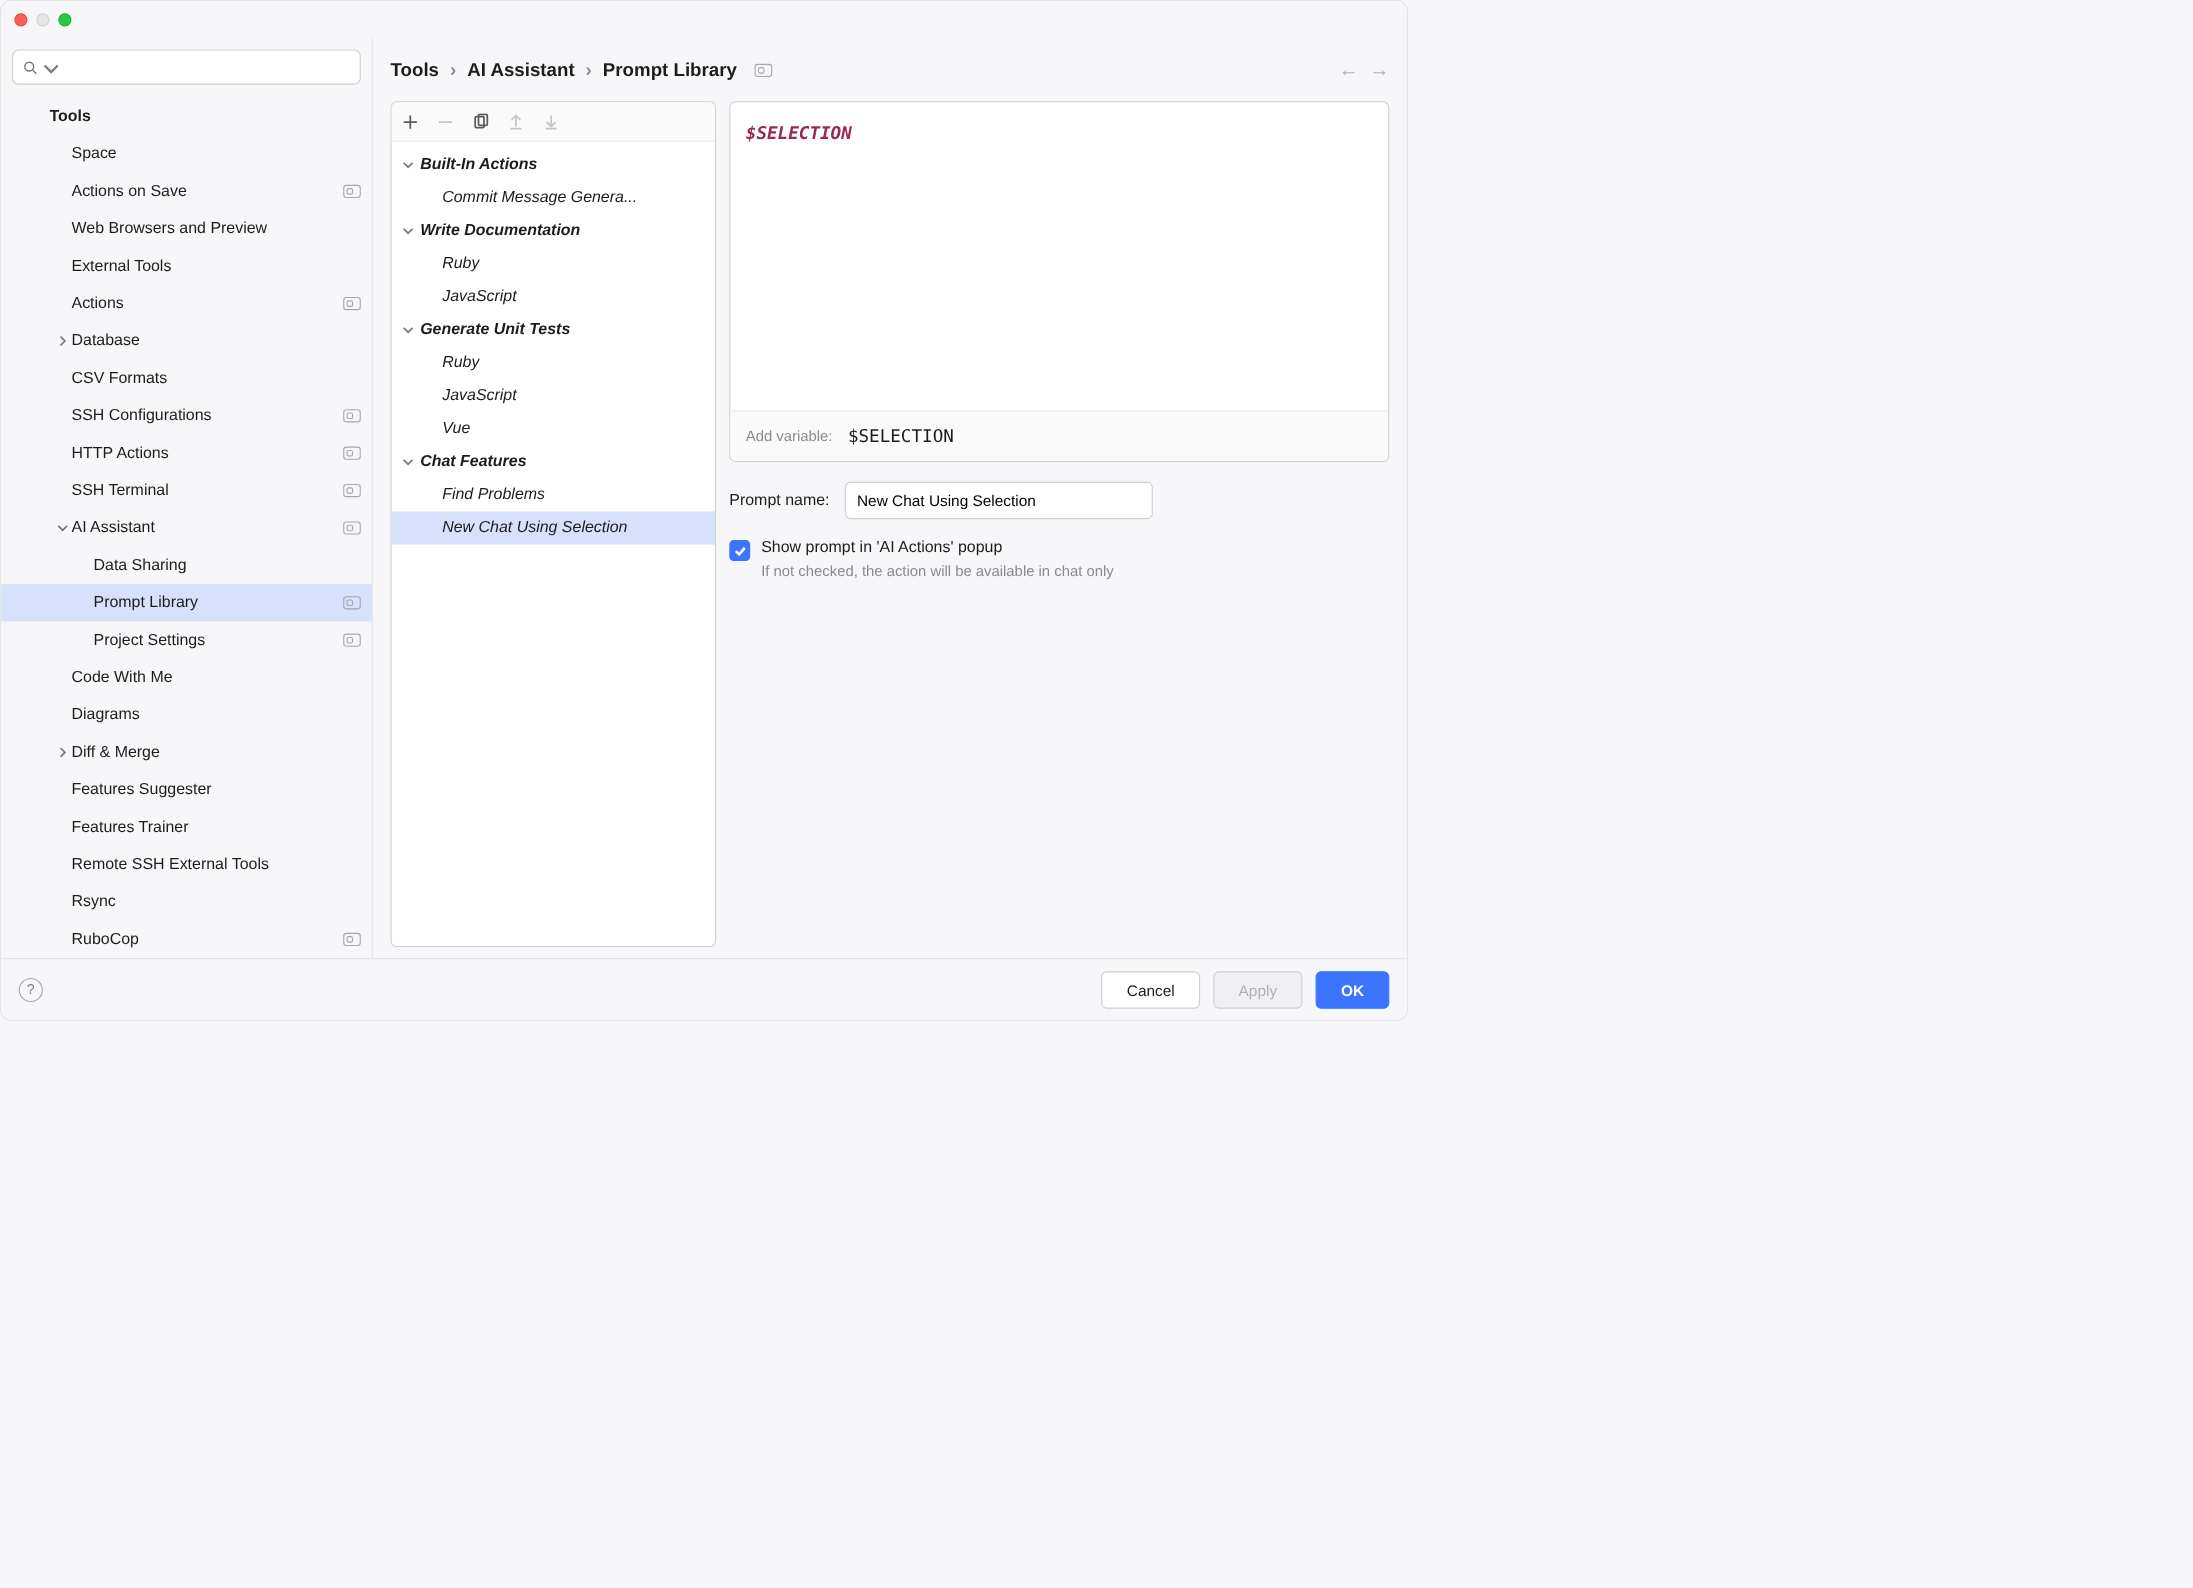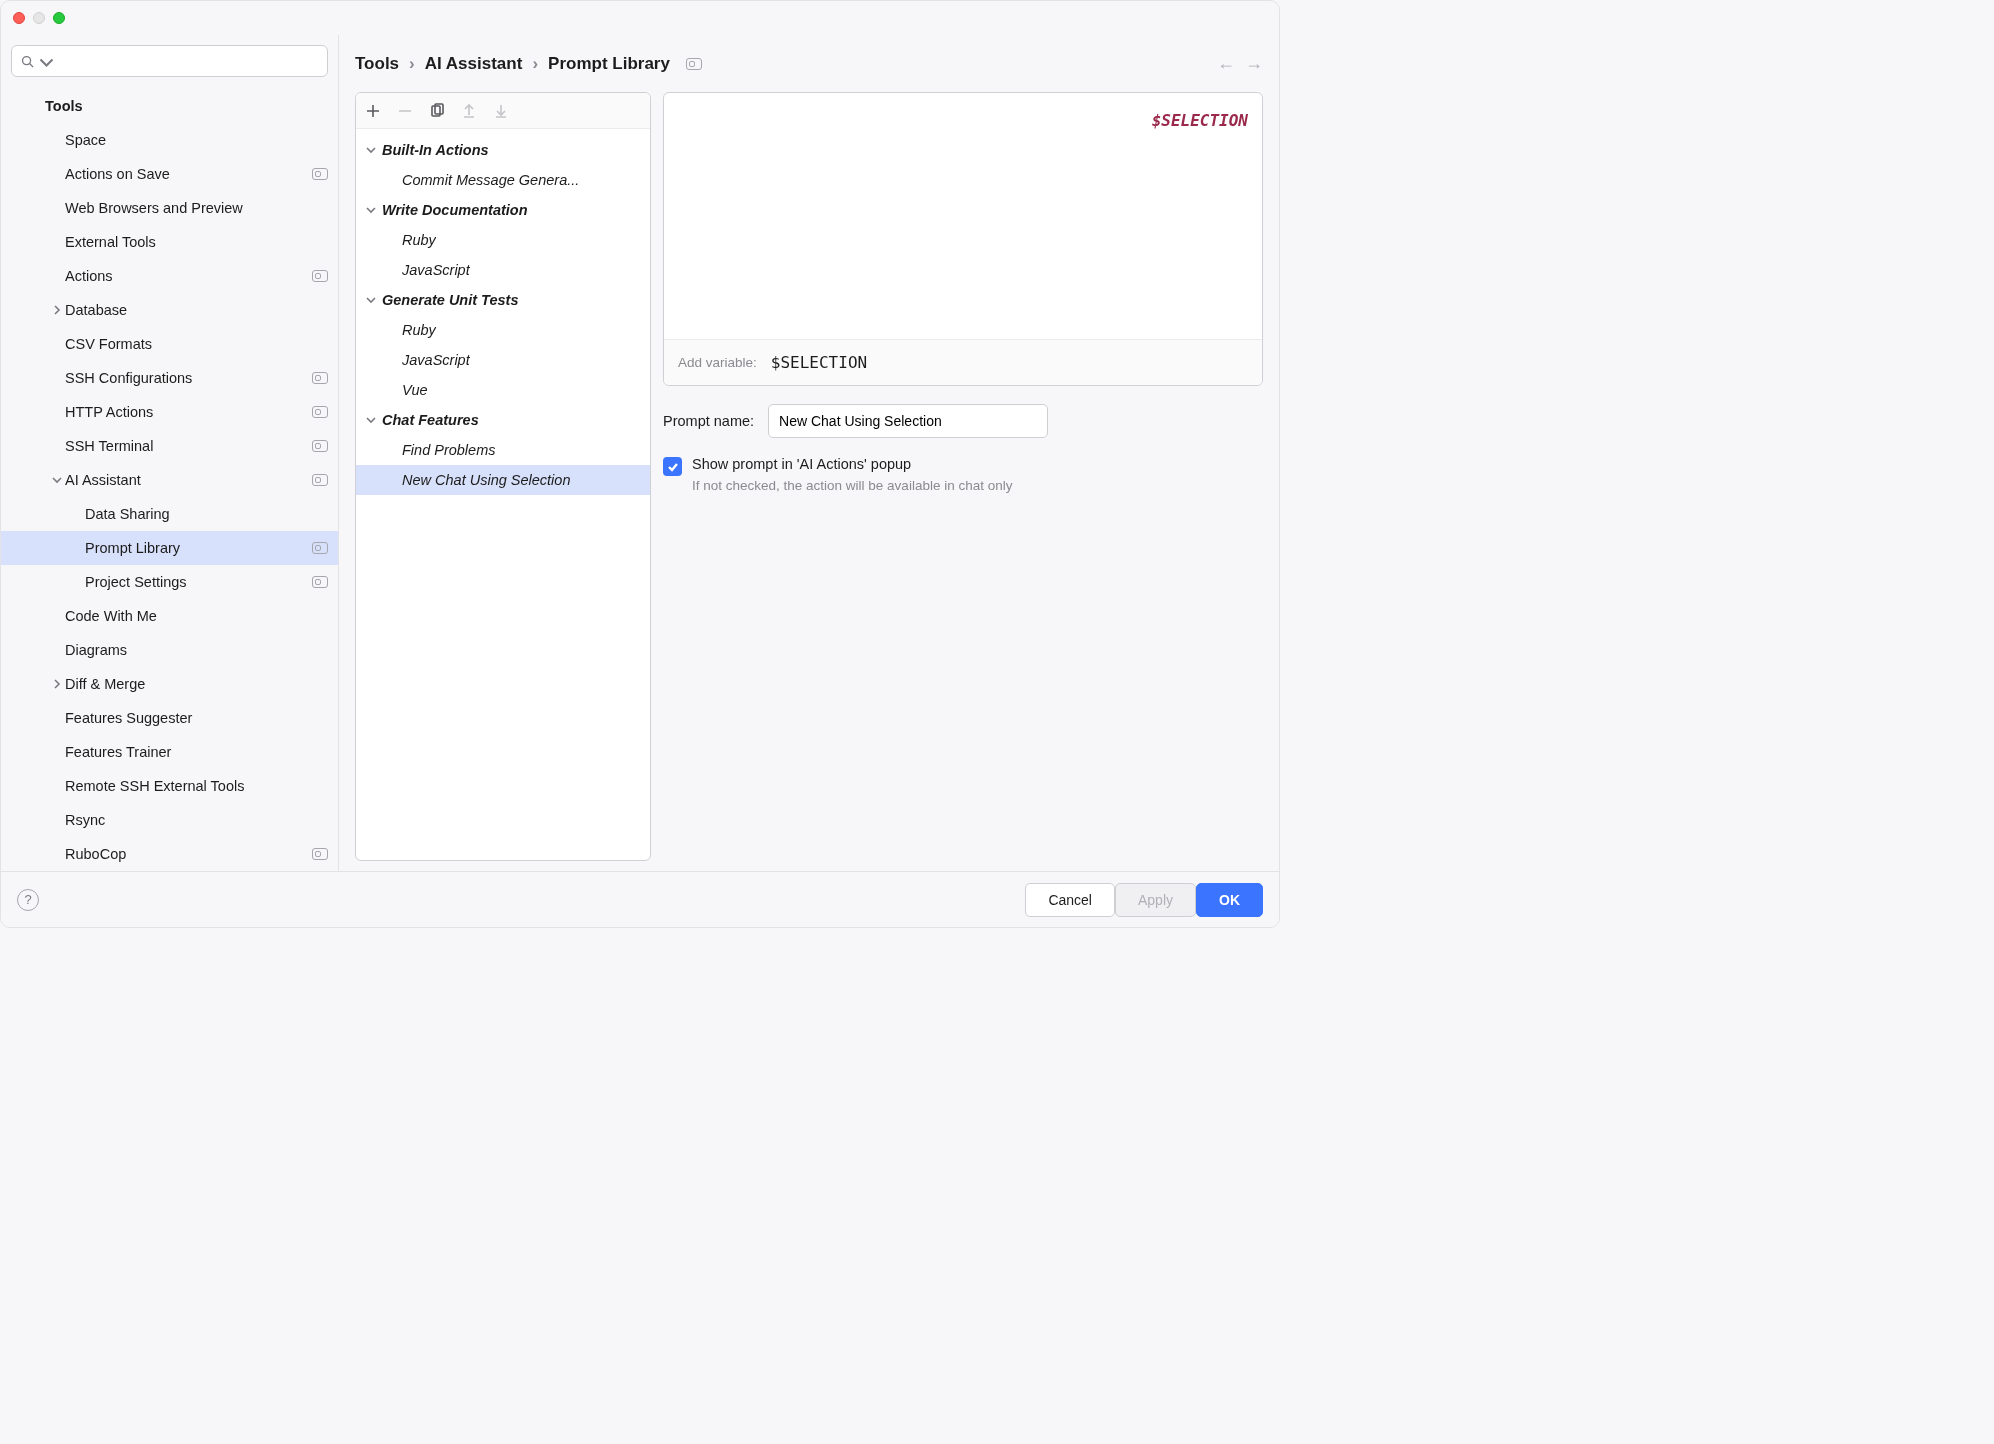--- a/index.html
+++ b/index.html
@@ -135,21 +135,21 @@
   .pt-group .disclosure svg{ width:10px; height:10px; fill:currentColor; }
   .pt-item{
     display:flex; align-items:center; height:30px; padding-left:46px; padding-right:8px;
   }
   .pt-item.selected{ background:#d8e1fb; }
   .pt-item .label{ white-space:nowrap; overflow:hidden; text-overflow:ellipsis; }
 
   .right-panel{ flex:1; display:flex; flex-direction:column; min-width:0; }
   .editor-box{
     border:1px solid #d0d0d4; border-radius:6px; background:#fff;
-    height: 294px; display:flex; flex-direction:column; overflow:hidden;text-align:right;
+    height: 328px; display:flex; flex-direction:column; overflow:hidden;
   }
   .editor-body{ flex:1; padding: 18px 14px; }
   .editor-body .token{
     font-family: ui-monospace, Menlo, Consolas, monospace;
     font-style: italic; font-weight:700; font-size:16px;
     color:#9a294b;
   }
   .editor-footer{
     border-top:1px solid #eceaef; height:46px; display:flex; align-items:center;
     padding:0 14px; gap:14px; background:#fafafb;
@@ -180,21 +180,21 @@
   
   .footer{
     border-top:1px solid #e3e3e6;
     height:56px; display:flex; align-items:center; justify-content:space-between;
     padding:0 16px; background:#f7f7f9;
   }
   .help-btn{
     width:22px; height:22px; border:1.4px solid #a6a6ad; border-radius:50%;
     display:flex; align-items:center; justify-content:center; color:#7a7a80; font-size:13px;
   }
-  .footer-right{ display:flex; gap:0;text-align:center; }
+  .footer-right{ display:flex; gap:12px;text-align:center; }
   .btn{
     height:34px; padding:0 22px; border:1px solid #cfcfd3; border-radius:5px;
     background:#fff; font-size:14px; display:flex; align-items:center; justify-content:center;
   }
   .btn.disabled{ color:#b0b0b6; background:#f0f0f2; }
   .btn.primary{ background:#3b74ff; border-color:#3b74ff; color:#fff; font-weight:600; }
 </style>
 </head>
 <body>
 

